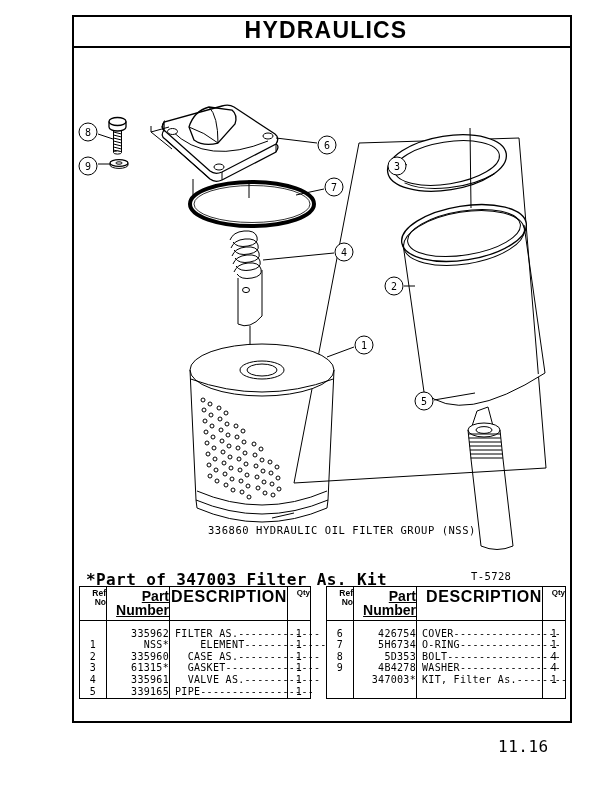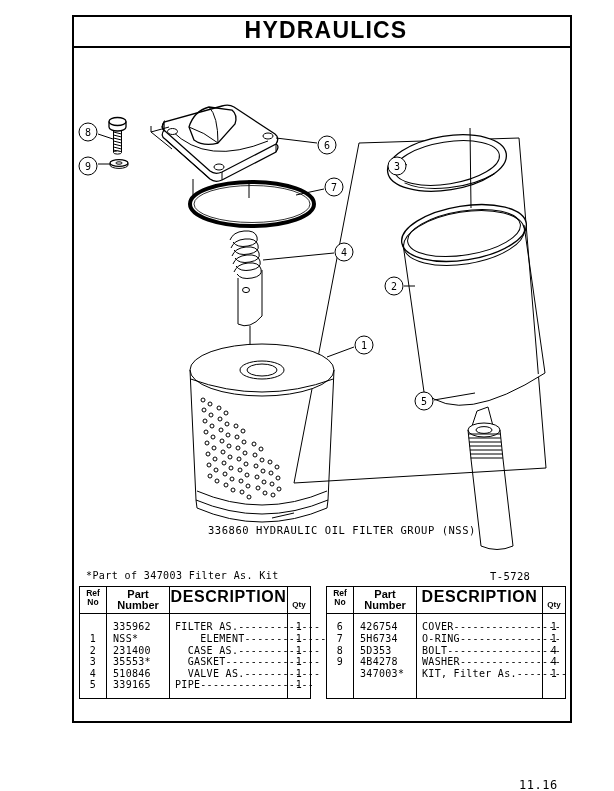--- a/index.html
+++ b/index.html
@@ -31,67 +31,67 @@
   .diagram svg{display:block;}
 
   
   .caption{
     position:absolute;left:72px;top:524px;width:540px;
     text-align:center;font-size:10.5px;letter-spacing:.55px;
   }
 
   
   .note-left{
-    position:absolute;left:86px;top:570px;font-size:10px;letter-spacing:.4px;
+    position:absolute;left:86px;top:570px;font-size:16px;letter-spacing:.4px;font-weight:bold;
   }
   .note-right{
-    position:absolute;left:490px;top:570px;font-size:10.5px;letter-spacing:.4px;
+    position:absolute;left:471px;top:570px;font-size:10.5px;letter-spacing:.4px;
   }
 
   
   .ptable{
     position:absolute;border:1.6px solid #000;border-collapse:collapse;
     background:#fff;box-sizing:border-box;
   }
   .tbl-left{left:79px;top:586px;width:232px;height:113px;}
   .tbl-right{left:326px;top:586px;width:240px;height:113px;}
 
   table.parts{border-collapse:collapse;width:100%;height:100%;table-layout:fixed;}
   table.parts th,table.parts td{
     border-right:1.4px solid #000;padding:0;vertical-align:top;
   }
   table.parts th:last-child,table.parts td:last-child{border-right:none;}
   table.parts thead th{
     border-bottom:1.4px solid #000;
     font-family:"Liberation Sans", sans-serif;
-    font-weight:bold;text-align:center;line-height:1.02;
+    font-weight:bold;text-align:right;line-height:1.02;
     padding:2px 0 2px 0;
   }
   .th-ref{font-size:8.5px;}
-  .th-part{font-size:11px;}
+  .th-part{font-size:14px;text-decoration:underline;}
   .th-desc{font-size:16px;letter-spacing:.6px;}
-  .th-qty{font-size:8px;margin-top:12px;}
+  .th-qty{font-size:8px;}
 
   .c-ref{width:26px;text-align:center;}
-  .c-part{width:62px;}
+  .c-part{width:62px;text-align:right;}
   .c-desc{}
   .c-qty{width:22px;text-align:center;}
 
   .rowbox{padding-top:7px;}
   .cellline{
     font-size:10px;line-height:11.6px;letter-spacing:.3px;white-space:pre;
   }
   .c-ref .cellline{text-align:center;}
   .c-part .cellline{padding-left:6px;}
   .c-desc .cellline{padding-left:5px;}
   .c-qty .cellline{text-align:center;}
 
   
   .pageno{
-    position:absolute;left:519px;top:737px;font-size:12px;letter-spacing:.5px;margin-top:41px;
+    position:absolute;left:498px;top:737px;font-size:16px;letter-spacing:.5px;
   }
 
   
   .ln{stroke:#000;fill:none;}
   .thin{stroke-width:1;}
   .med{stroke-width:1.3;}
   .wht{fill:#fff;}
   .cnum{font-family:"DejaVu Sans Mono",monospace;font-size:10px;text-anchor:middle;fill:#000;}
 </style>
 </head>
@@ -415,23 +415,23 @@
                 <div class="cellline">2</div>
                 <div class="cellline">3</div>
                 <div class="cellline">4</div>
                 <div class="cellline">5</div>
               </div>
           </td>
           <td class="c-part">
             <div class="rowbox" id="L-part">
                 <div class="cellline">335962</div>
                 <div class="cellline">NSS*</div>
-                <div class="cellline">231400</div>
-                <div class="cellline">35553*</div>
-                <div class="cellline">510846</div>
+                <div class="cellline">335960</div>
+                <div class="cellline">61315*</div>
+                <div class="cellline">335961</div>
                 <div class="cellline">339165</div>
               </div>
           </td>
           <td class="c-desc">
             <div class="rowbox" id="L-desc">
                 <div class="cellline">FILTER AS.-------------</div>
                 <div class="cellline">    ELEMENT--------------</div>
                 <div class="cellline">  CASE AS.-------------</div>
                 <div class="cellline">  GASKET---------------</div>
                 <div class="cellline">  VALVE AS.------------</div>

